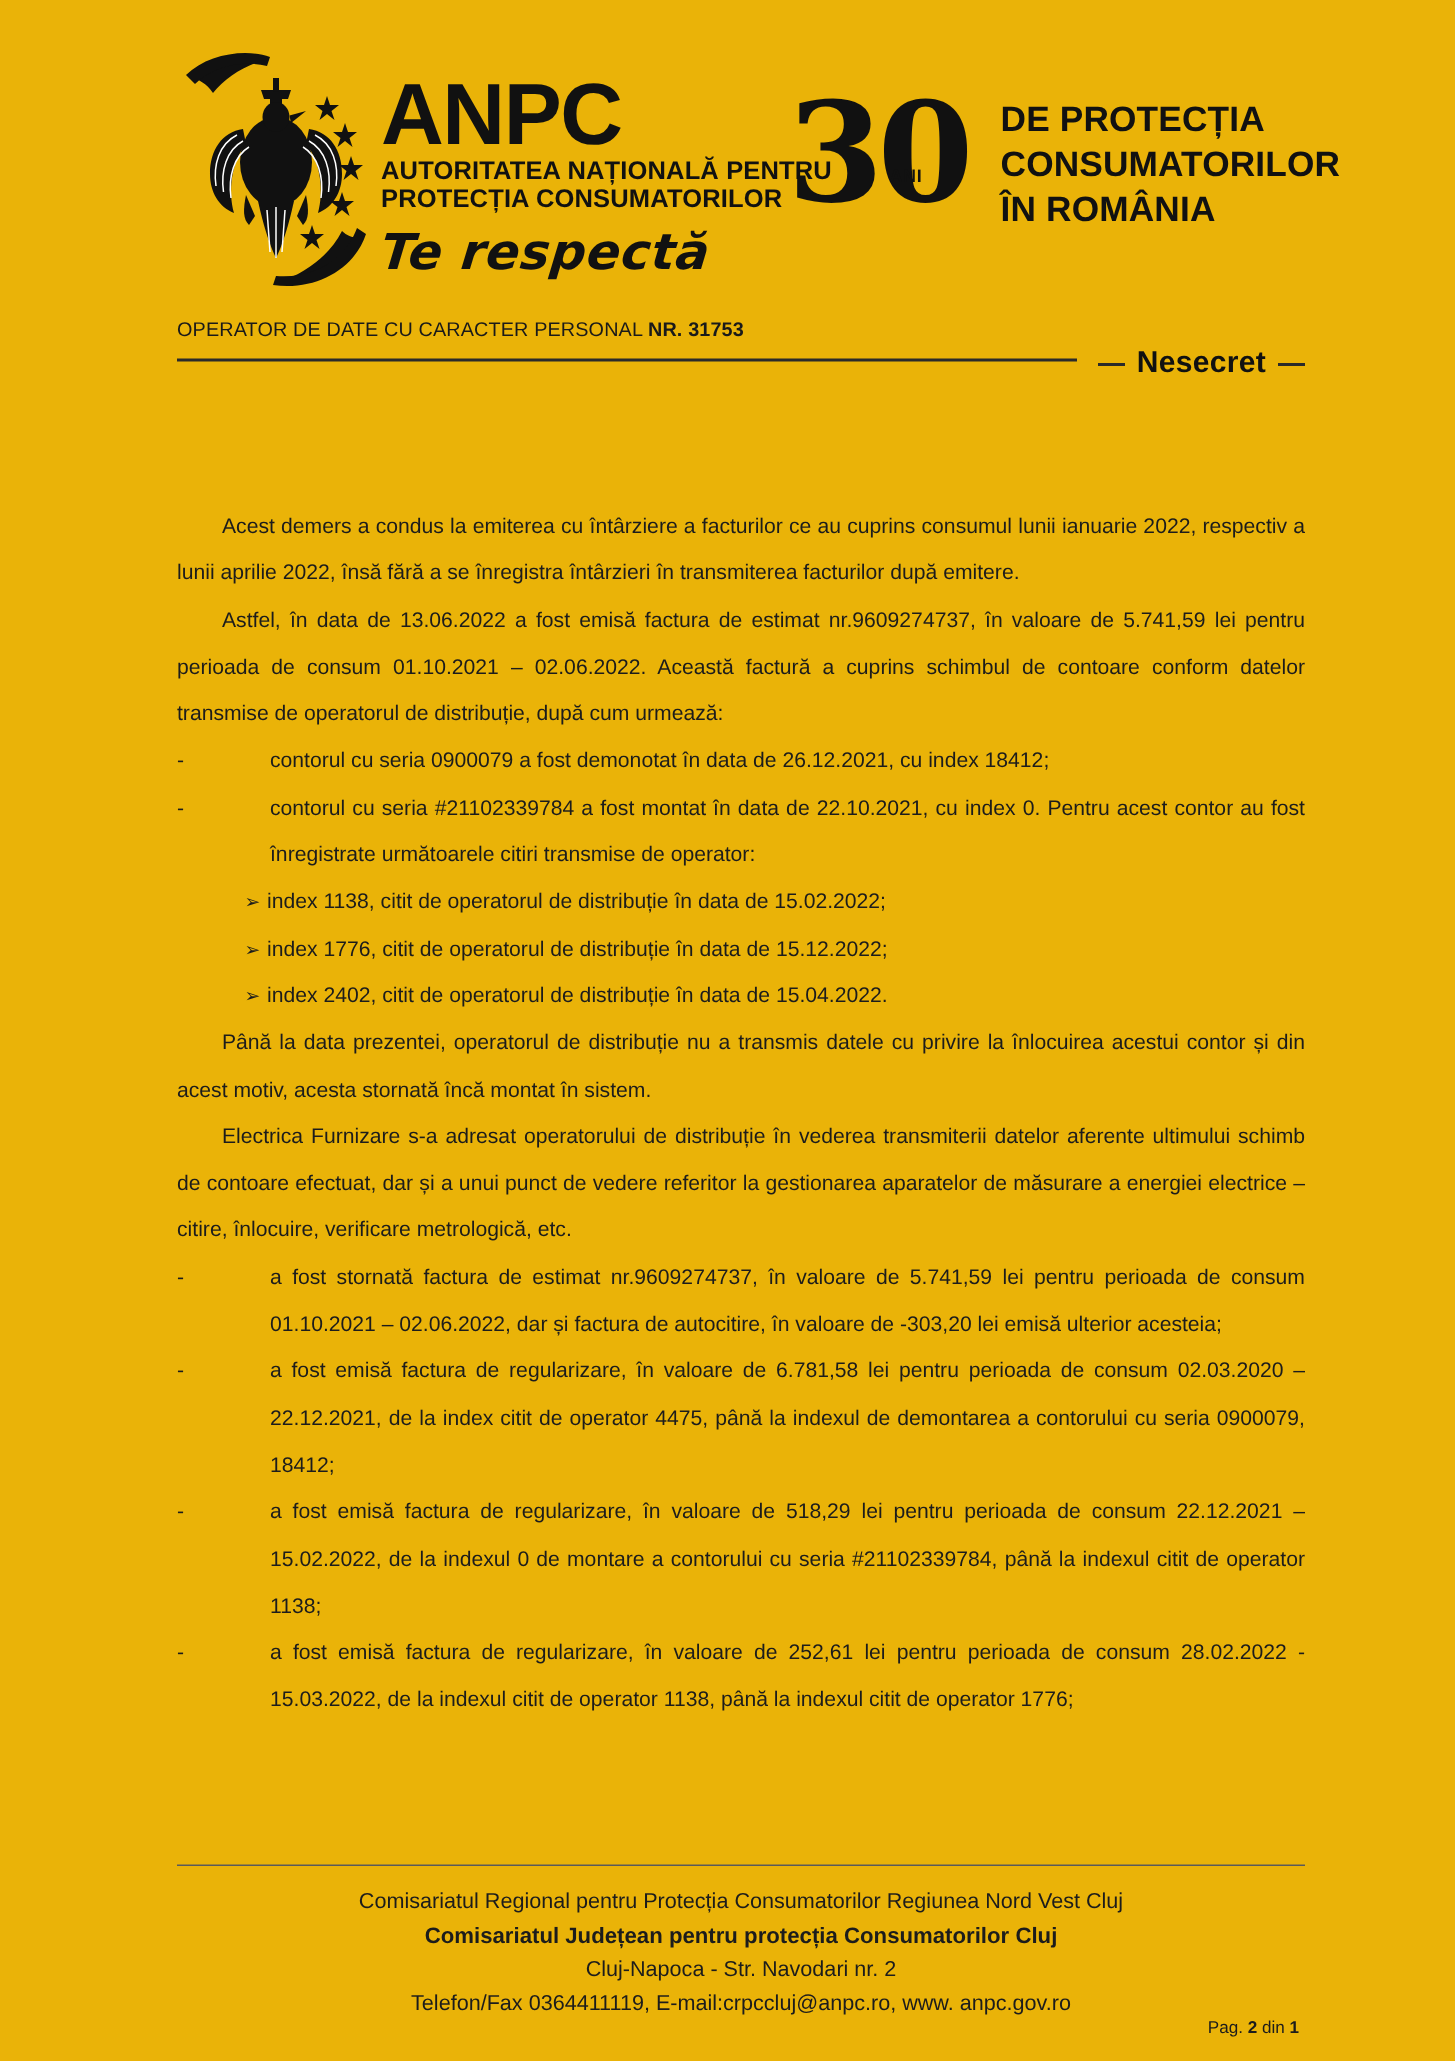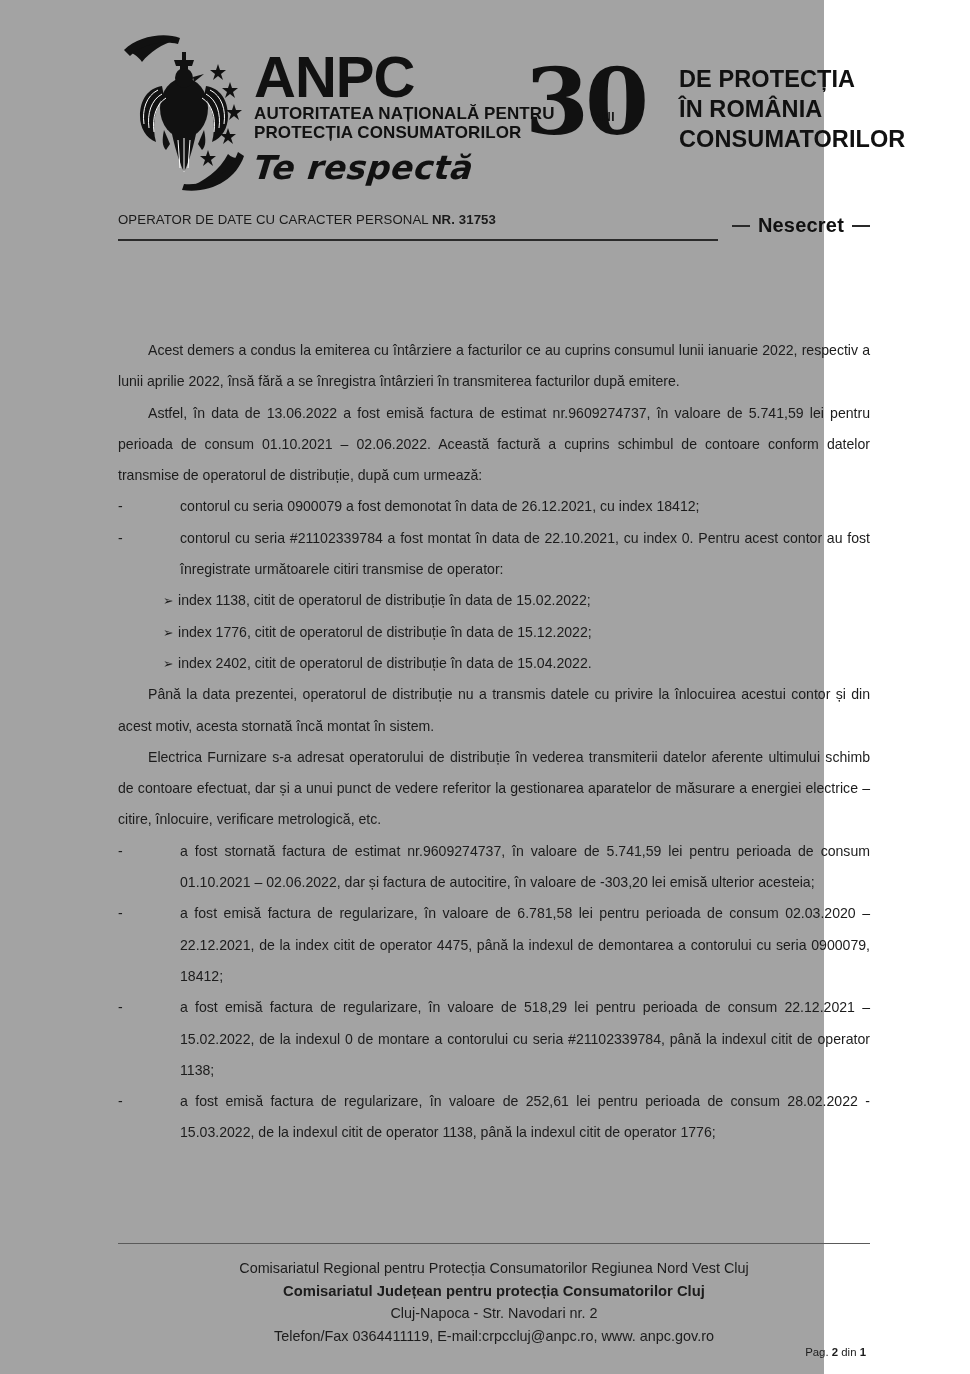--- a/index.html
+++ b/index.html
@@ -12,23 +12,23 @@
     height: 1374px;
     position: relative;
     font-family: "Liberation Sans", sans-serif;
     color: #1a1a1a;
     overflow: hidden;
   }
 
   .page {
     position: absolute;
     left: 0; top: 0;
-    width: 824px;
+    width: 970px;
     height: 1374px;
-    background: #a3a3a3;
+    background: #eab308;
   }
 
   
   .header {
     position: absolute;
     left: 0;
     top: 22px;
     width: 970px;
     height: 180px;
     display: flex;
@@ -106,21 +106,21 @@
     font-family: "Liberation Sans", sans-serif;
     font-weight: bold;
     font-size: 12px;
     color: #111;
     position: absolute;
     left: 68px;
     top: 52px;
     letter-spacing: 0.4px;
   }
   .anniv-lines {
-    margin-left: 34px;
+    margin-left: 22px;
     padding-top: 5px;
     font-family: "Liberation Sans", sans-serif;
     font-weight: bold;
     font-size: 23.5px;
     line-height: 1.27;
     color: #111;
     letter-spacing: 0.1px;
   }
 
   
@@ -147,21 +147,21 @@
     position: absolute;
     left: 0;
     top: 27px;
     width: 600px;
     height: 2px;
     background: #2a2a2a;
   }
   .nesecret-wrap {
     position: absolute;
     right: 0;
-    top: 2px;
+    top: 19px;
     display: flex;
     align-items: center;
     gap: 8px;
   }
   .dash {
     width: 18px;
     height: 2px;
     background: #2a2a2a;
     display: inline-block;
   }
@@ -327,22 +327,22 @@
       </div>
     </div>
 
     <div class="anniv">
       <div class="anniv-number">
         <span>30</span>
         <span class="anniv-ani">ANI</span>
       </div>
       <div class="anniv-lines">
         <div>DE PROTECȚIA</div>
+        <div>CONSUMATORILOR</div>
         <div>ÎN ROMÂNIA</div>
-        <div>CONSUMATORILOR</div>
       </div>
     </div>
   </div>
 
   <div class="operator-row">
     <div class="operator-text">
       <span>OPERATOR DE DATE CU CARACTER PERSONAL </span><b>NR. 31753</b>
     </div>
     <div class="operator-rule"></div>
     <div class="nesecret-wrap">

